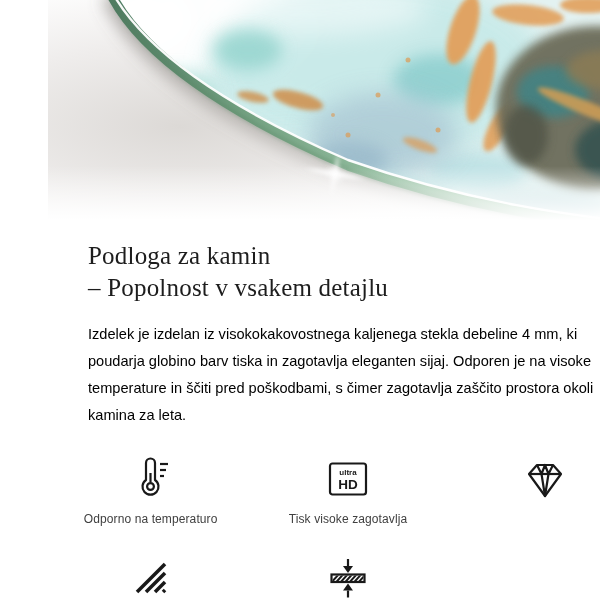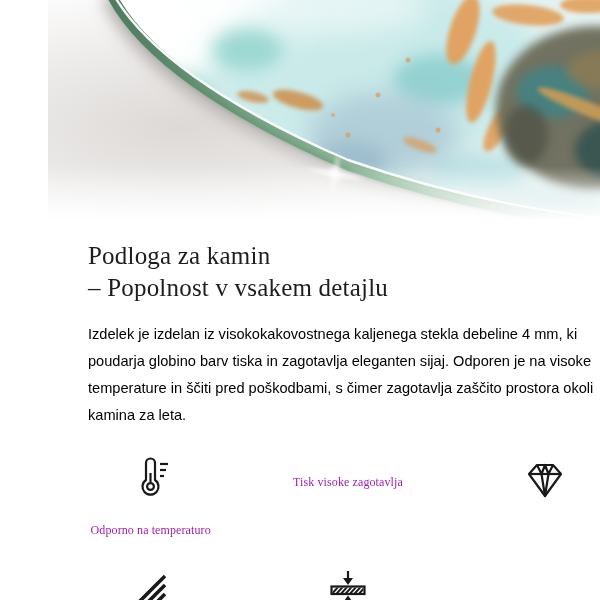--- a/index.html
+++ b/index.html
@@ -7,21 +7,21 @@
         font-family:"Liberation Sans",sans-serif;padding-left:48px;}
   .hero{position:relative;width:600px;height:230px;}
   .hero svg{display:block;}
   .heading{margin:10px 40px 0;font-family:"Liberation Serif",serif;font-weight:400;
            font-size:25px;line-height:32px;color:#1d1d1d;letter-spacing:.2px;}
   .heading span{display:block;}
   .body-text{margin:17px 40px 0;width:528px;font-size:14.6px;line-height:27px;color:#000000;}
   .features{display:grid;grid-template-columns:repeat(3,1fr);row-gap:26px;margin:24px 4px 0;}
   .feature{display:flex;flex-direction:column;align-items:center;}
   .icon-box{height:48px;display:flex;align-items:flex-end;justify-content:center;}
-  .feature-label{margin-top:22px;font-size:12px;color:#a21caf;letter-spacing:.1px;font-family:Liberation Serif, serif;}
+  .feature-label{margin-top:11px;font-size:12px;color:#404040;letter-spacing:.1px;}
   .ic{stroke:#191919;fill:none;stroke-width:2.2;}
   .ic-fill{fill:#191919;stroke:none;}
   .hd-small{font-family:"Liberation Sans",sans-serif;font-size:8px;font-weight:600;fill:#191919;}
   .hd-big{font-family:"Liberation Sans",sans-serif;font-size:13.5px;font-weight:700;fill:#191919;}
 </style>
 </head>
 <body>
 
 <div class="page">
 
@@ -154,20 +154,27 @@
           <line class="ic" x1="19.5" y1="18" x2="19.5" y2="27" stroke-width="2"></line>
           <line class="ic" x1="29" y1="9" x2="37" y2="9" stroke-width="2"></line>
           <line class="ic" x1="29" y1="15" x2="35" y2="15" stroke-width="2"></line>
           <line class="ic" x1="29" y1="21" x2="33" y2="21" stroke-width="2"></line>
         </svg>
       </div>
       <div class="feature-label">Odporno na temperaturo</div>
     </div>
 
     <div class="feature">
+      <div class="icon-box">
+        <svg width="46" height="44" viewBox="0 0 46 44">
+          <rect class="ic" x="5" y="6.5" width="36" height="31" rx="2.5" stroke-width="2.3"></rect>
+          <text class="hd-small" x="23" y="18" text-anchor="middle">ultra</text>
+          <text class="hd-big" x="23" y="32" text-anchor="middle">HD</text>
+        </svg>
+      </div>
       <div class="feature-label">Tisk visoke zagotavlja</div>
     </div>
 
 
     <div class="feature">
       <div class="icon-box">
         <svg width="46" height="42" viewBox="0 0 46 42">
           <g class="ic" stroke-width="2" stroke-linejoin="round">
             <path d="M15,6 H31 L39,15 L23,37 L7,15 Z"></path>
             <path d="M7,15 H39"></path>

